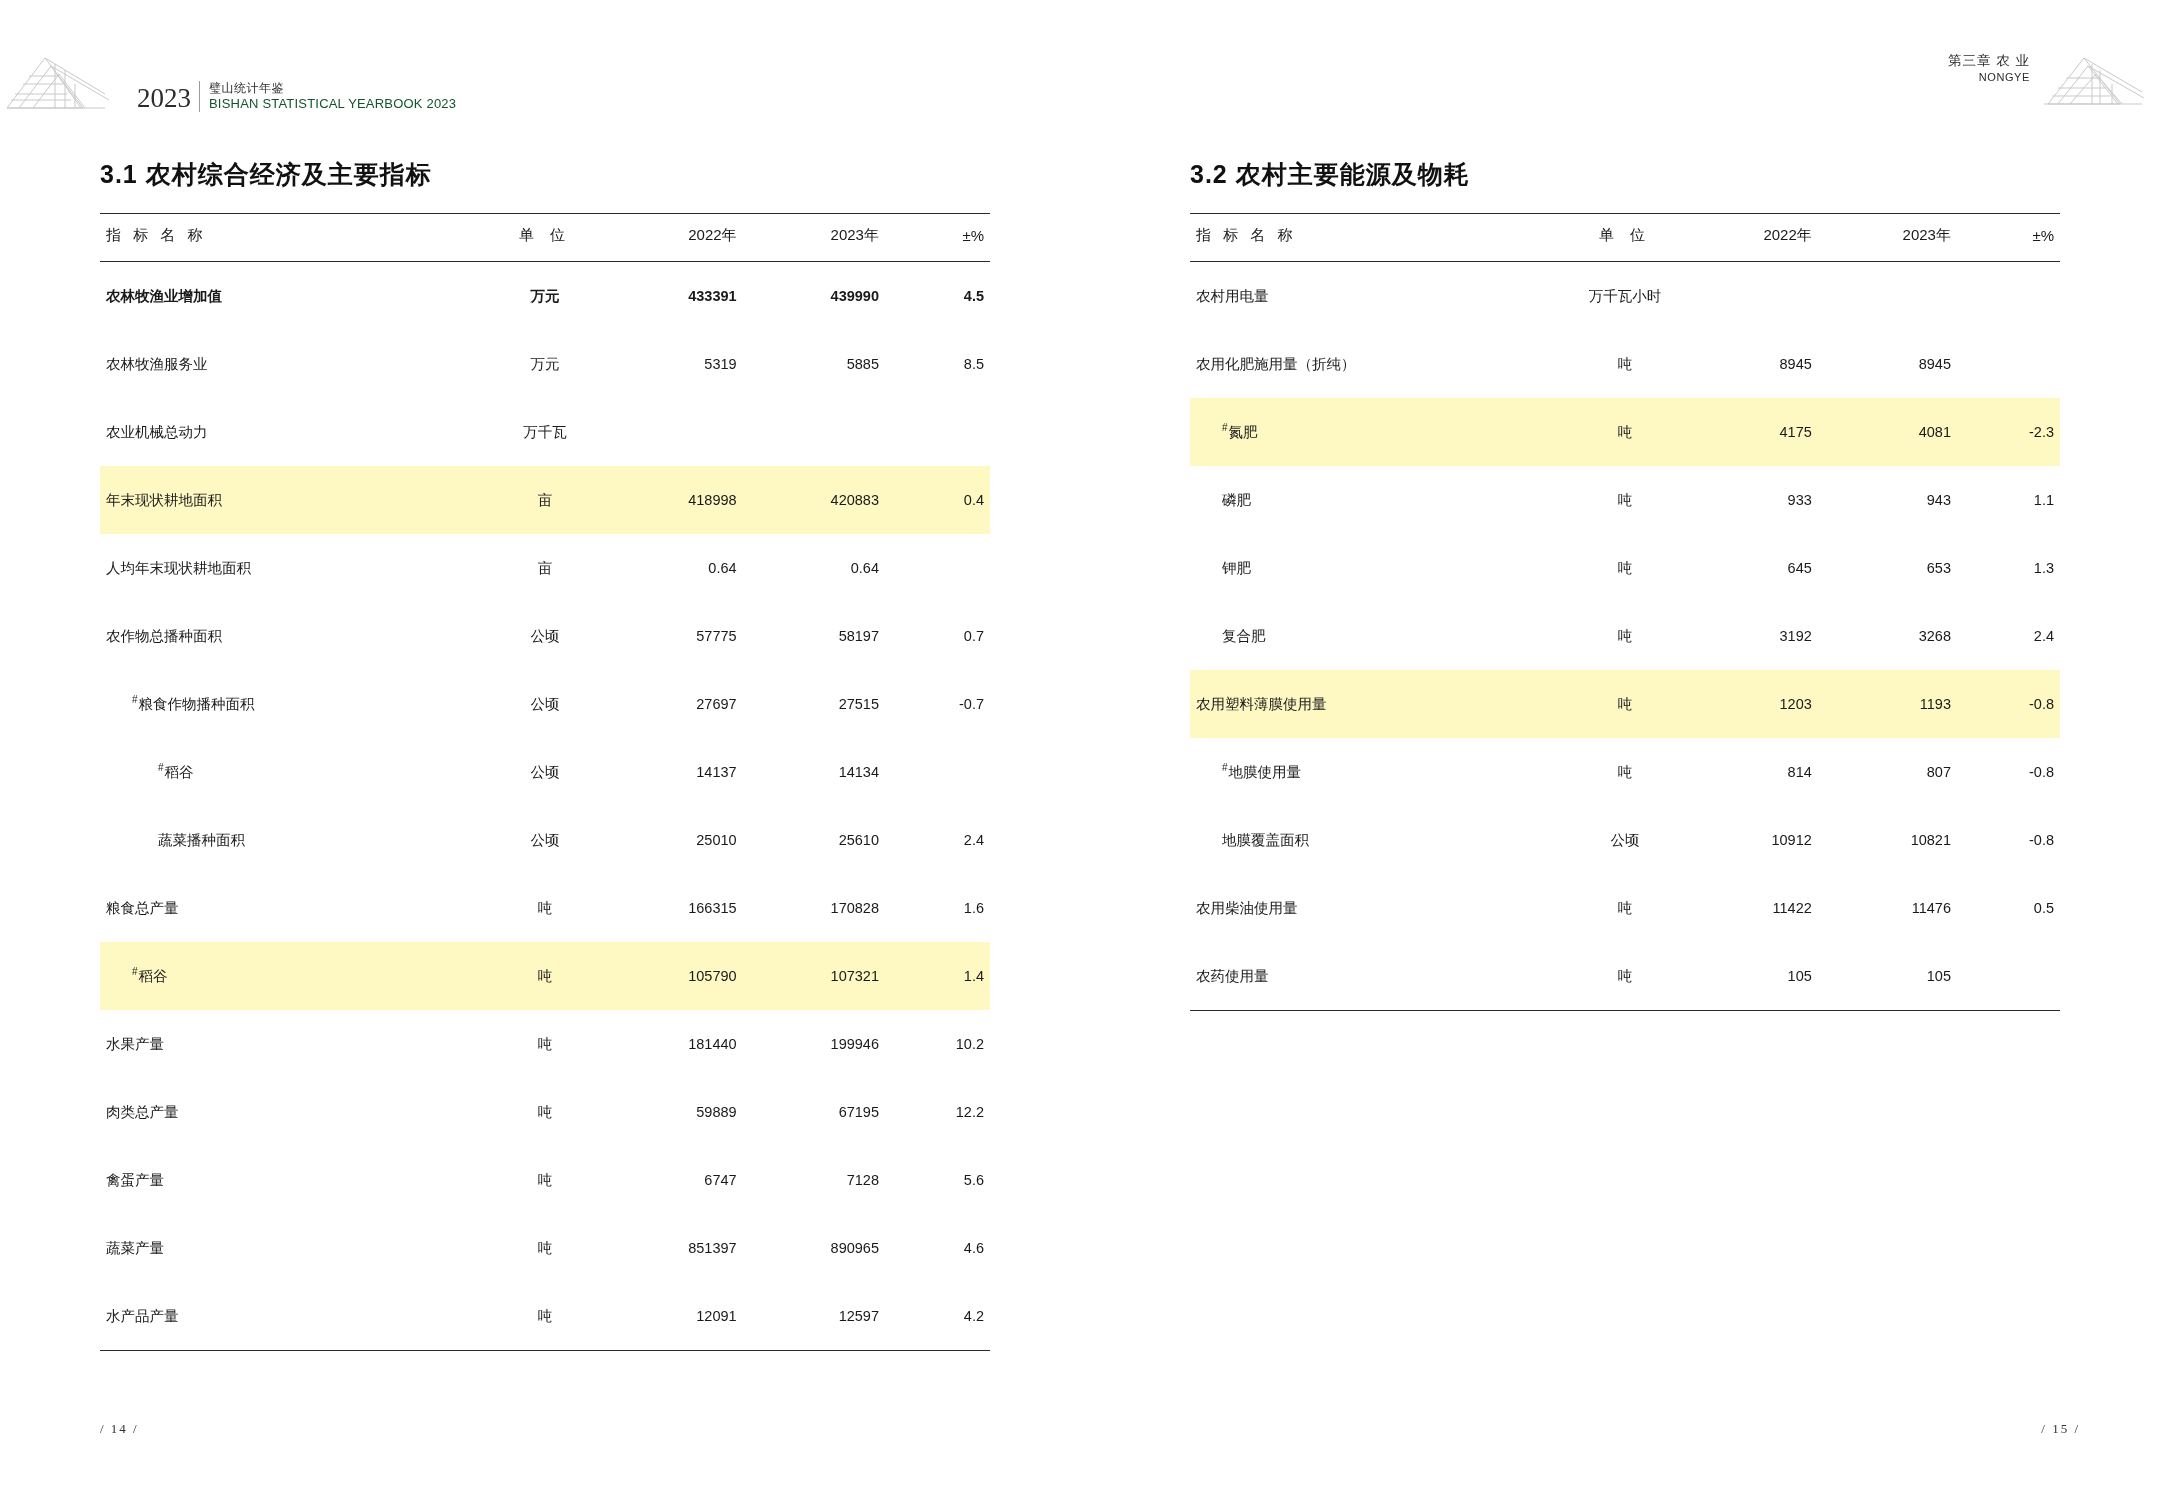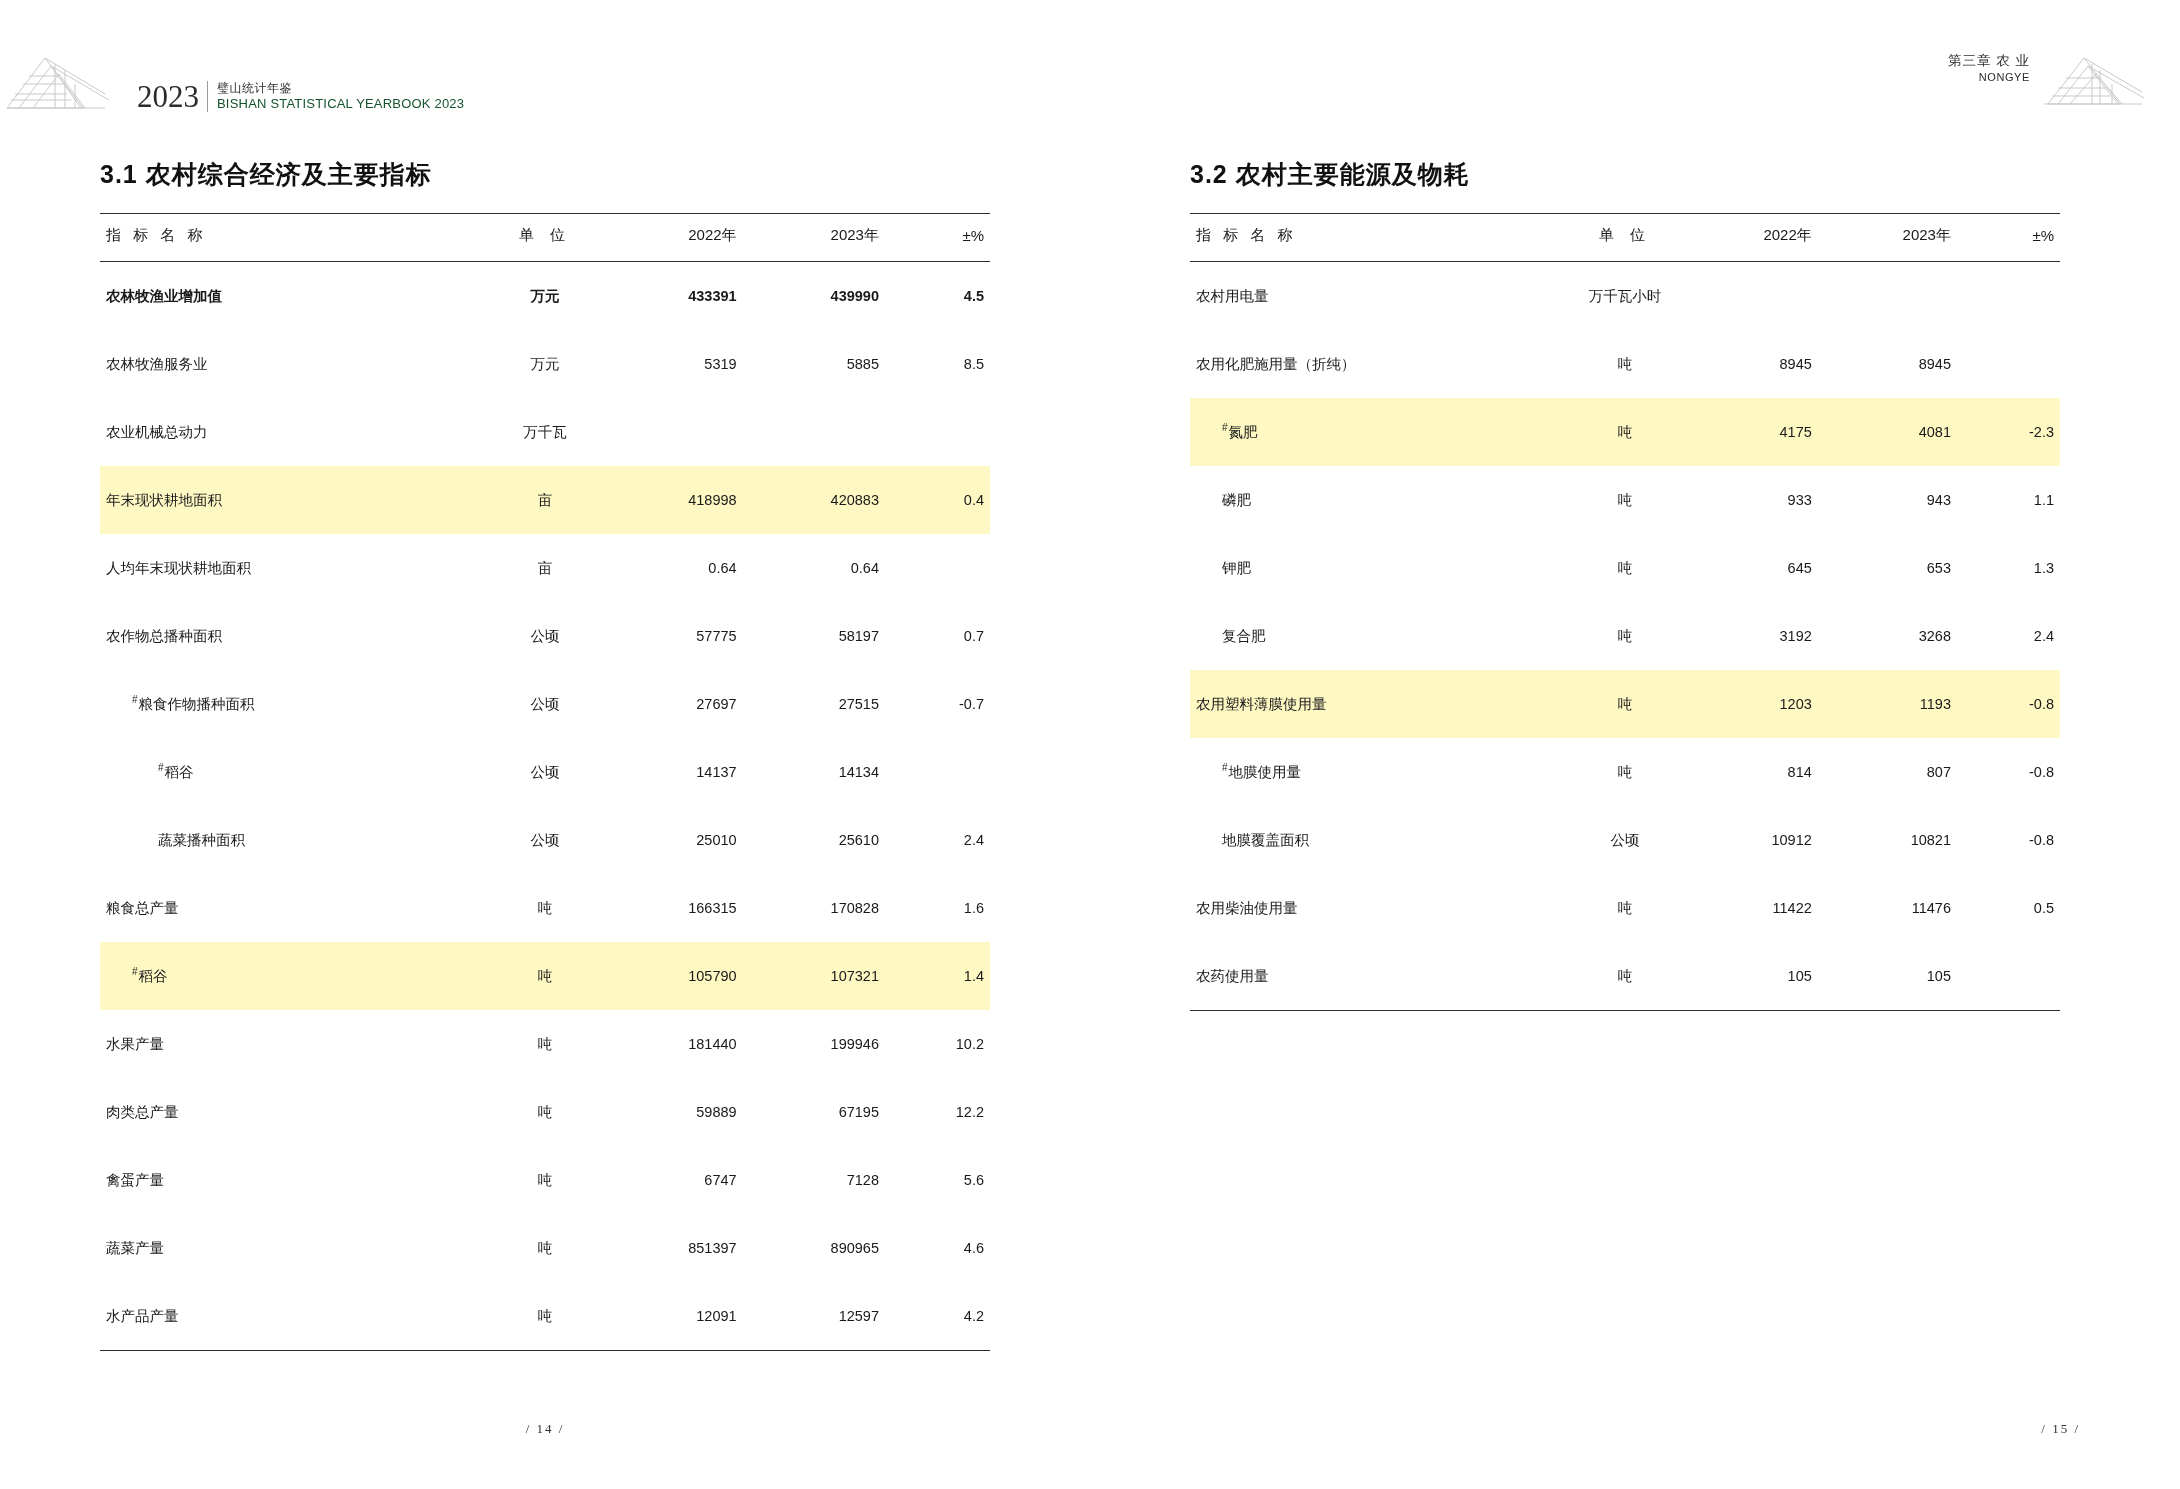--- a/index.html
+++ b/index.html
@@ -44,21 +44,21 @@
   .logo-mark {
     width: 120px;
     height: 62px;
     margin-left: -95px;
     margin-right: 12px;
     position: relative;
     overflow: hidden;
   }
   .logo-mark svg { display: block; }
   .year-big {
-    font-size: 31px;
+    font-size: 27px;
     letter-spacing: 0px;
     color: #2b2b2b;
     line-height: 1;
     padding-right: 8px;
     font-family: "Liberation Serif", serif;
   }
   .title-stack {
     border-left: 1px solid #9a9a9a;
     padding-left: 9px;
     line-height: 1.25;
@@ -164,21 +164,21 @@
   
   .footer {
     position: absolute;
     bottom: 52px;
     left: 100px;
     right: 100px;
     font-size: 13px;
     color: #333;
     font-family: "Liberation Serif", serif;
   }
-  .footer-left { text-align: center; letter-spacing: 2px; }
+  .footer-left { text-align: left; letter-spacing: 2px; }
   .footer-right { text-align: right; letter-spacing: 2px; }
 </style>
 </head>
 <body>
 
 <div class="spread">
 
   <div class="page page-left">
 
     <div class="header">

